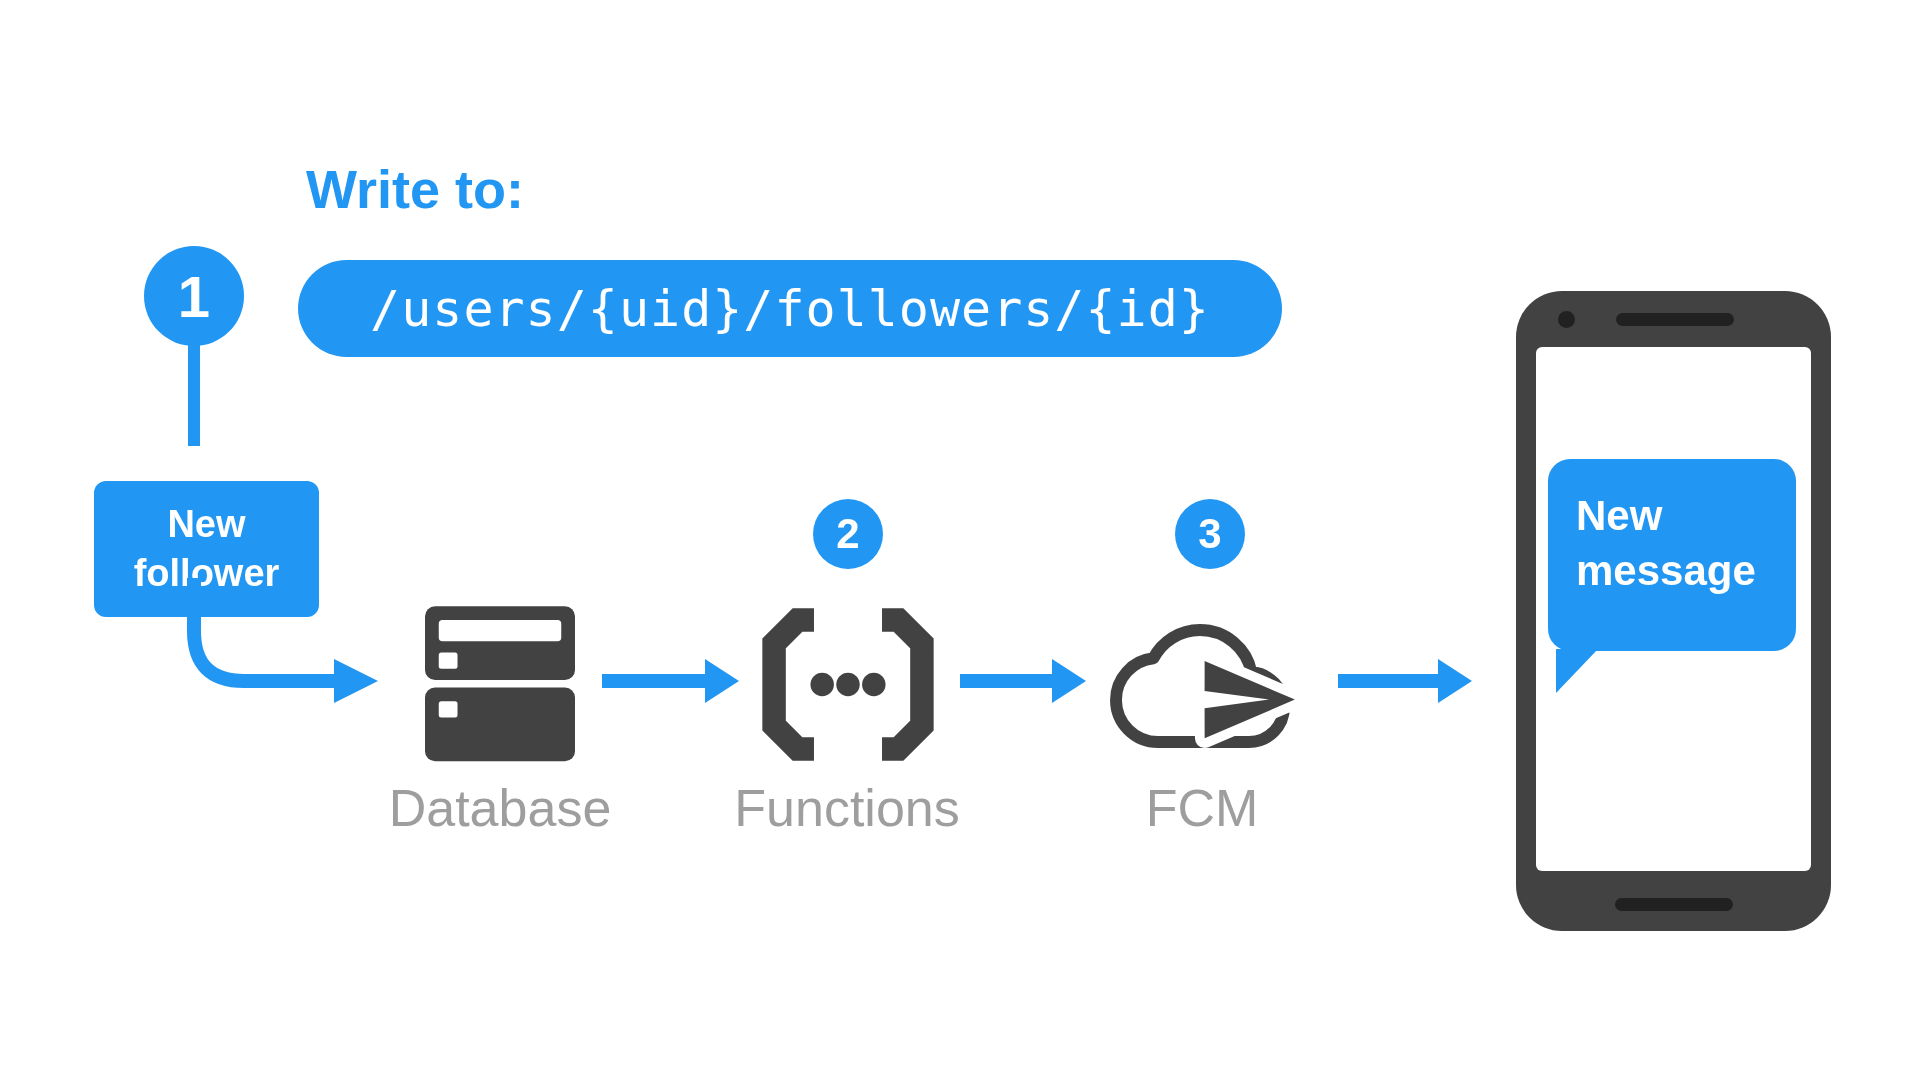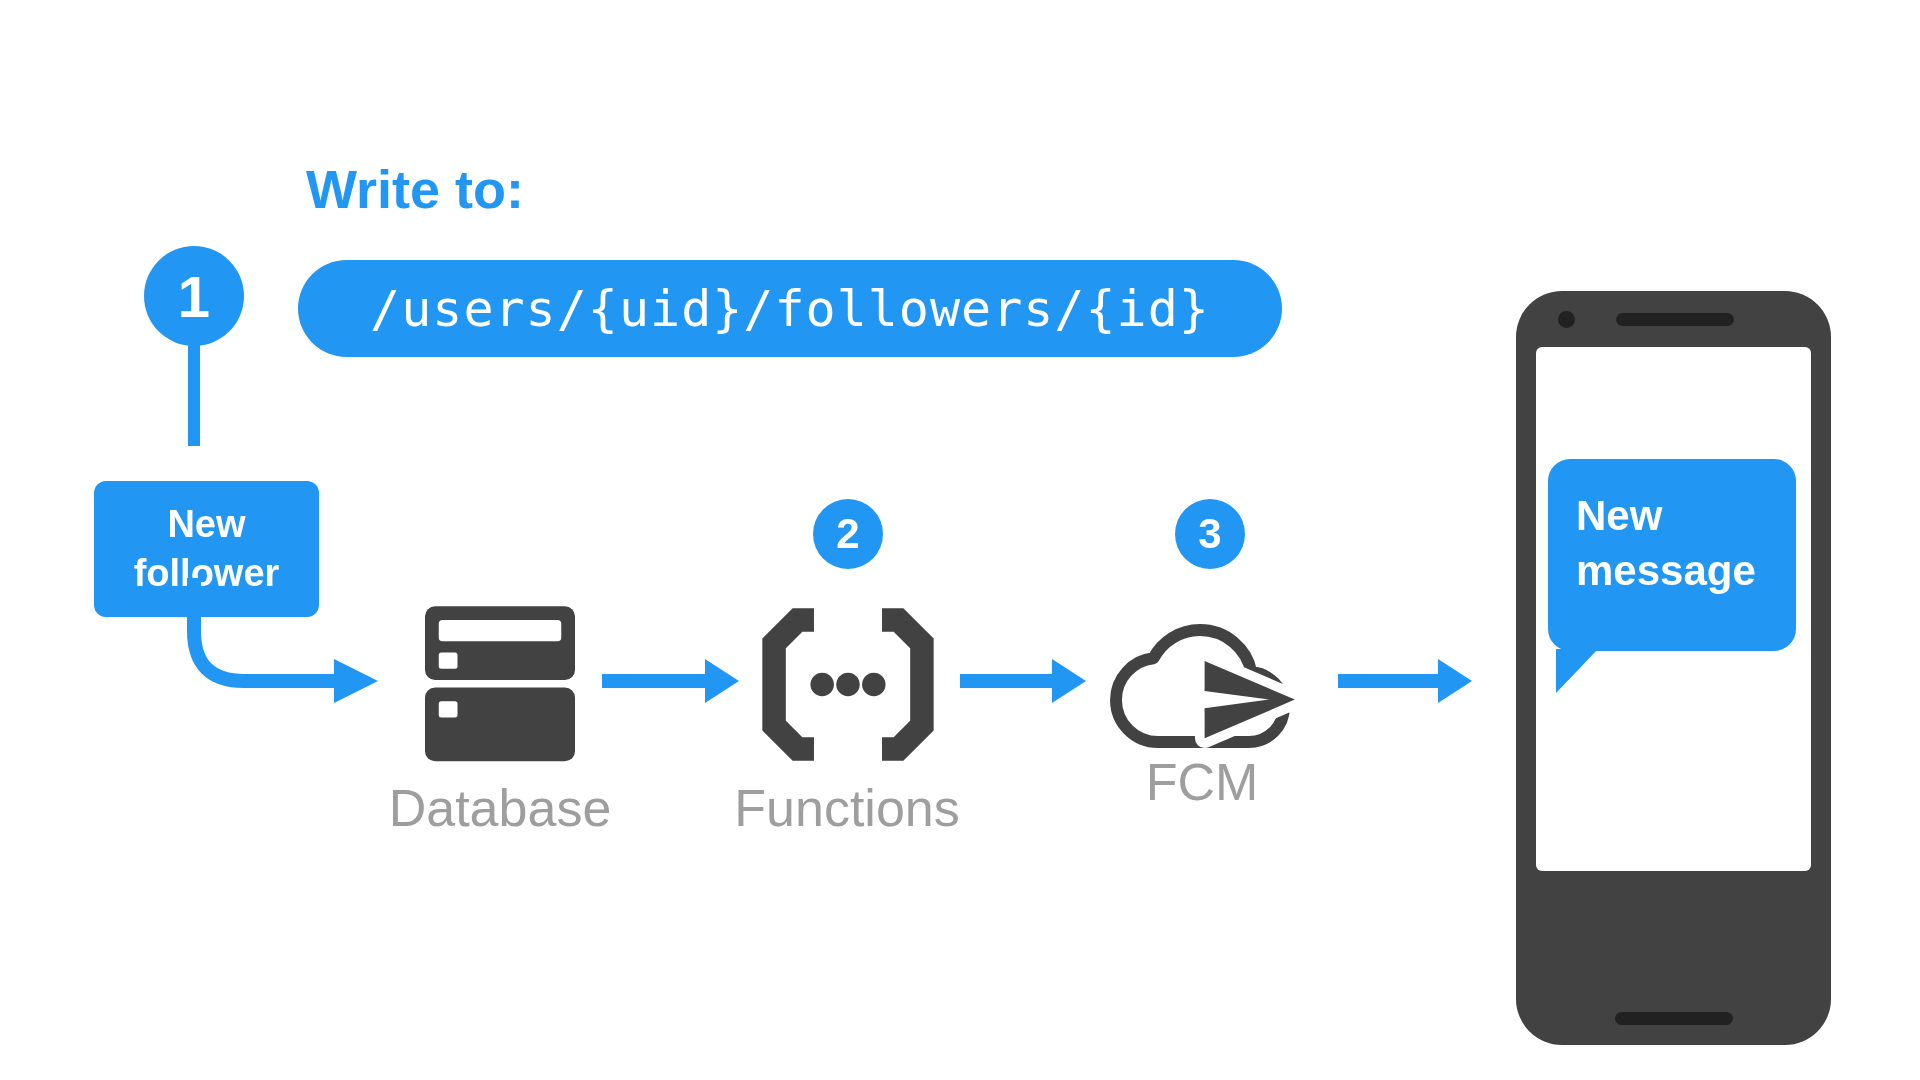--- a/index.html
+++ b/index.html
@@ -67,25 +67,25 @@
   .icon-database  { left: 425px;  top: 606px; }
   .icon-functions { left: 760px;  top: 608px; }
   .icon-fcm       { left: 1108px; top: 596px; }
 
   .icon-label {
     color: #9E9E9E; font-size: 52px; text-align: center;
     transform: translateX(-50%); white-space: nowrap;
   }
   .label-database  { left: 500px;  top: 778px; }
   .label-functions { left: 847px;  top: 778px; text-align: right; }
-  .label-fcm       { left: 1202px; top: 752px; }
+  .label-fcm       { left: 1202px; top: 778px; }
 
   
   .phone-body {
-    left: 1516px; top: 291px; width: 315px; height: 754px;
+    left: 1516px; top: 291px; width: 315px; height: 640px;
     background: #424242; border-radius: 46px;
   }
   .phone-screen {
     position: absolute; left: 20px; top: 56px; width: 275px; height: 524px;
     background: #ffffff; border-radius: 6px;
   }
   .camera-dot {
     position: absolute; left: 42px; top: 20px; width: 17px; height: 17px;
     background: #212121; border-radius: 50%;
   }

